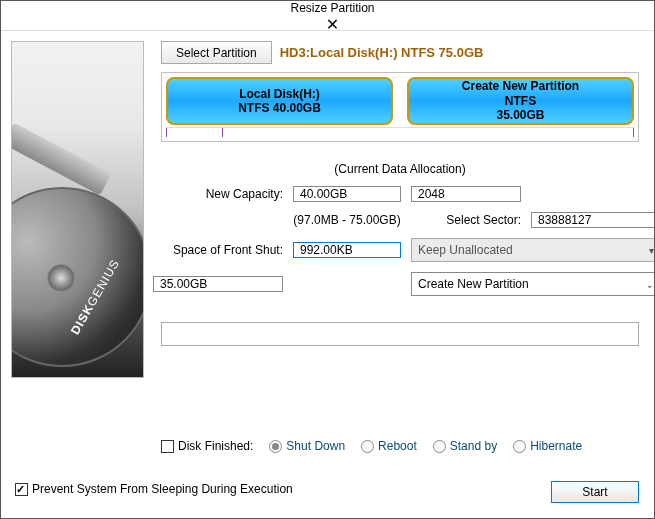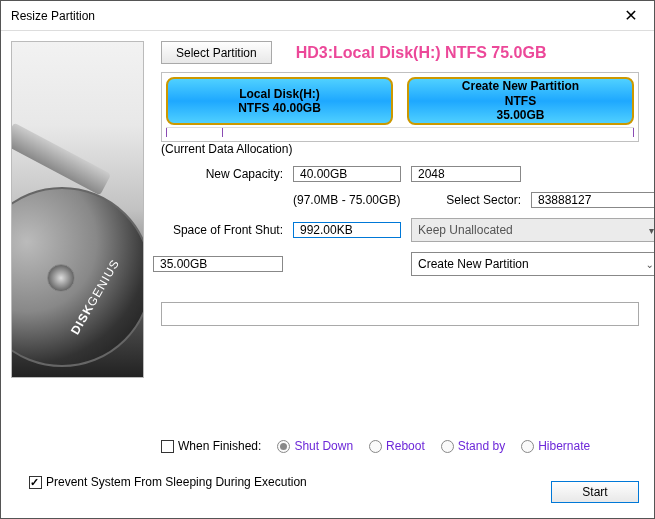--- a/index.html
+++ b/index.html
@@ -1,63 +1,63 @@
 <!DOCTYPE html>
 <html><head>
 <meta charset="utf-8">
 <style>
   * { box-sizing: border-box; margin: 0; padding: 0; font-family: "Segoe UI", Tahoma, sans-serif; font-size: 12px; }
   body { background: #fff; width: 655px; height: 519px; border: 1px solid #555; position: relative; overflow: hidden; }
-  .titlebar { height: 30px; display: flex; align-items: center; padding: 0 0 0 10px; border-bottom: 1px solid #ddd; background:#fff; }
+  .titlebar { height: 30px; display: flex; align-items: center; padding: 0 0 0 10px; border-bottom: 1px solid #ddd; background:#fff;flex-direction:column; }
   .titlebar .title { flex: 1; font-size: 12px; }
   .titlebar .close { width: 46px; height: 30px; display:flex; align-items:center; justify-content:center; font-size:16px; cursor:default;}
   .content { position: absolute; top: 30px; left: 0; right: 0; bottom: 0; }
 
   .sidebar-img { position:absolute; left:10px; top:10px; width:133px; height:337px; border:1px solid #bbb; background: linear-gradient(180deg,#f2f2f2 0%, #e8e8e8 25%, #c2c2c2 50%, #555 80%, #222 100%); overflow:hidden;}
   .disk-circle{position:absolute; left:-40px; bottom:10px; width:180px; height:180px; border-radius:50%; background:radial-gradient(circle at 30% 30%,#bbb 0%, #888 40%, #333 70%, #111 100%); border:2px solid #666;}
   .disk-center{position:absolute; left:35px; bottom:85px; width:28px; height:28px; border-radius:50%; background:radial-gradient(circle,#ddd 0%, #999 40%, #555 80%); border:1px solid #888;}
   .arm { position:absolute; left:-10px; top:105px; width:110px; height:24px; background: linear-gradient(180deg,#ccc,#888); transform: rotate(28deg); border-radius:4px;}
   .brand { position:absolute; left:68px; bottom:40px; transform: rotate(-60deg); transform-origin:left bottom; color:#fff; font-weight:300; font-size:14px; letter-spacing:1px;}
   .brand b { font-weight:700; }
 
   .main { position:absolute; left:160px; top:10px; right:15px; }
 
-  .sel-row { display:flex; gap:24px; align-items:center; }
+  .sel-row { display:flex; gap:8px; align-items:center; }
   .sel-btn { height:23px; padding:0 14px; background:linear-gradient(#fefefe,#e8e8e8); border:1px solid #a9a9a9; }
-  .sel-label { color:#ec4899; font-weight:600; font-size:16px; }
+  .sel-label { color:#a16207; font-weight:600; font-size:13px; }
 
   .bar-wrap { margin-top:8px; border:1px solid #c0c0c0; padding:4px 0 16px 0; background:#fff; position:relative;}
   .parts { display:flex; gap:14px; padding:0 4px; }
   .part { flex:1; height:48px; border:2px solid #cc9900; border-radius:8px; background: linear-gradient(180deg, #4fd0ff 0%, #1ea8ff 50%, #4fd0ff 100%); display:flex; flex-direction:column; align-items:center; justify-content:center; color:#000; font-weight:600; font-size:12px; }
   .part span{ line-height:1.2;}
   .bar-ruler{position:absolute; left:4px; right:4px; bottom:4px; height:10px; border-top:1px solid #ddd;}
   .bar-ruler .tick{position:absolute;top:0;bottom:0;width:1px;background:#8a4bb3;}
   .bar-ruler .t1{left:0;} .bar-ruler .t2{left:12%;} .bar-ruler .t3{right:0;}
 
-  .alloc { }
+  .alloc { text-align:center; margin-top:20px; }
 
   .grid { display:grid; grid-template-columns: 130px 108px 110px 130px; column-gap:10px; row-gap:10px; align-items:center; margin-top:10px; margin-left:-8px;}
   .lbl { text-align:right; }
   .inp { height:16px; border:1px solid #888; padding:0 6px; width:100%; font-size:12px; background:#fff; }
   .inp.focus { border:1px solid #0078d7; }
-  .range-note{ grid-column:2; }
+  .range-note{ grid-column:2; text-align:center; }
   .combo { height:24px; border:1px solid #a9a9a9; background:#ebebeb; padding:0 6px; width:100%; display:flex; align-items:center; justify-content:space-between; color:#555;}
   .combo.enabled{ background:#fff; color:#000; border:1px solid #888;}
   .chev{font-size:10px; color:#555;}
 
   .empty-field{ margin-top:26px; height:24px; border:1px solid #a9a9a9; background:#fff; }
 
   .finish-row{ position:absolute; left:160px; right:15px; top:408px; display:flex; align-items:center; gap:16px;}
   .chk{ width:13px; height:13px; border:1px solid #333; display:inline-block; vertical-align:middle; margin-right:4px; background:#fff;}
   .chk.checked::after{content:"✓"; font-size:11px; line-height:11px; position:relative; top:-2px; left:0; color:#000; font-weight:bold;}
   .radio{ width:13px; height:13px; border:1px solid #888; border-radius:50%; display:inline-block; vertical-align:middle; margin-right:4px; background:#fafafa;}
   .radio.selected::after{content:""; display:block; width:7px;height:7px;border-radius:50%;background:#888;margin:2px auto 0;}
-  .muted{ color:#6d28d9; }
+  .muted{ color:#0c4a6e; }
 
-  .bottom-row{ position:absolute; left:28px; right:15px; bottom:15px; display:flex; align-items:flex-start;}
+  .bottom-row{ position:absolute; left:14px; right:15px; bottom:15px; display:flex; align-items:center;}
   .spacer{flex:1;}
   .btn{ height:22px; width:88px; border:1px solid #888; background:linear-gradient(#fefefe,#e8e8e8); margin-left:10px;}
   .btn.primary{ border:1.5px solid #0078d7;margin-top:6px;}
 </style>
 </head>
 <body>
 
 <div class="titlebar">
   <div class="title">Resize Partition</div>
   <div class="close">✕</div>
@@ -121,21 +121,21 @@
         <span>Create New Partition</span>
           <span class="chev">⌄</span>
       </div>
     </div>
 
     <div class="empty-field"></div>
 
   </div>
 
   <div class="finish-row">
-    <div><span class="chk"></span><span>When Finished:</span></div>
+    <div><span class="chk"></span><span>Disk Finished:</span></div>
     <div class="muted"><span class="radio selected"></span><span>Shut Down</span></div>
     <div class="muted"><span class="radio"></span><span>Reboot</span></div>
     <div class="muted"><span class="radio"></span><span>Stand by</span></div>
     <div class="muted"><span class="radio"></span><span>Hibernate</span></div>
   </div>
 
   <div class="bottom-row">
     <div><span class="chk checked"></span><span>Prevent System From Sleeping During Execution</span></div>
     <div class="spacer"></div>
     <button class="btn primary">Start</button>

